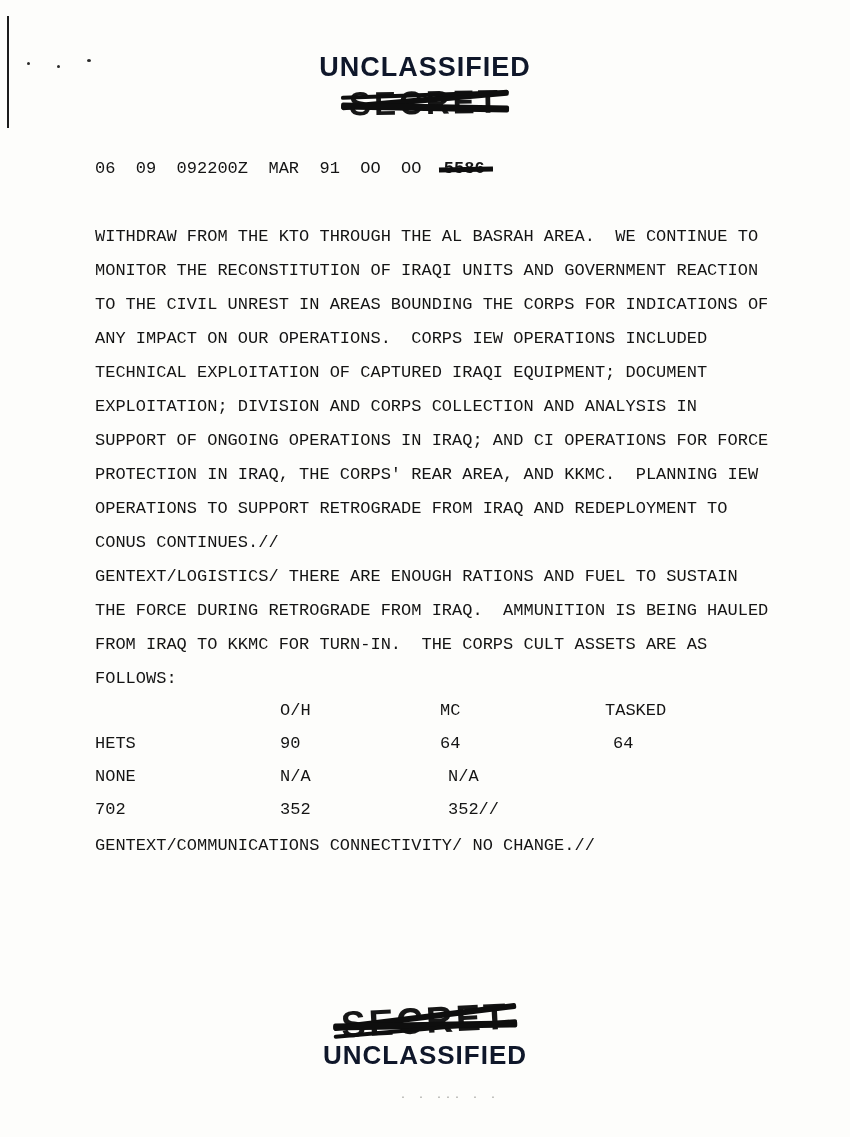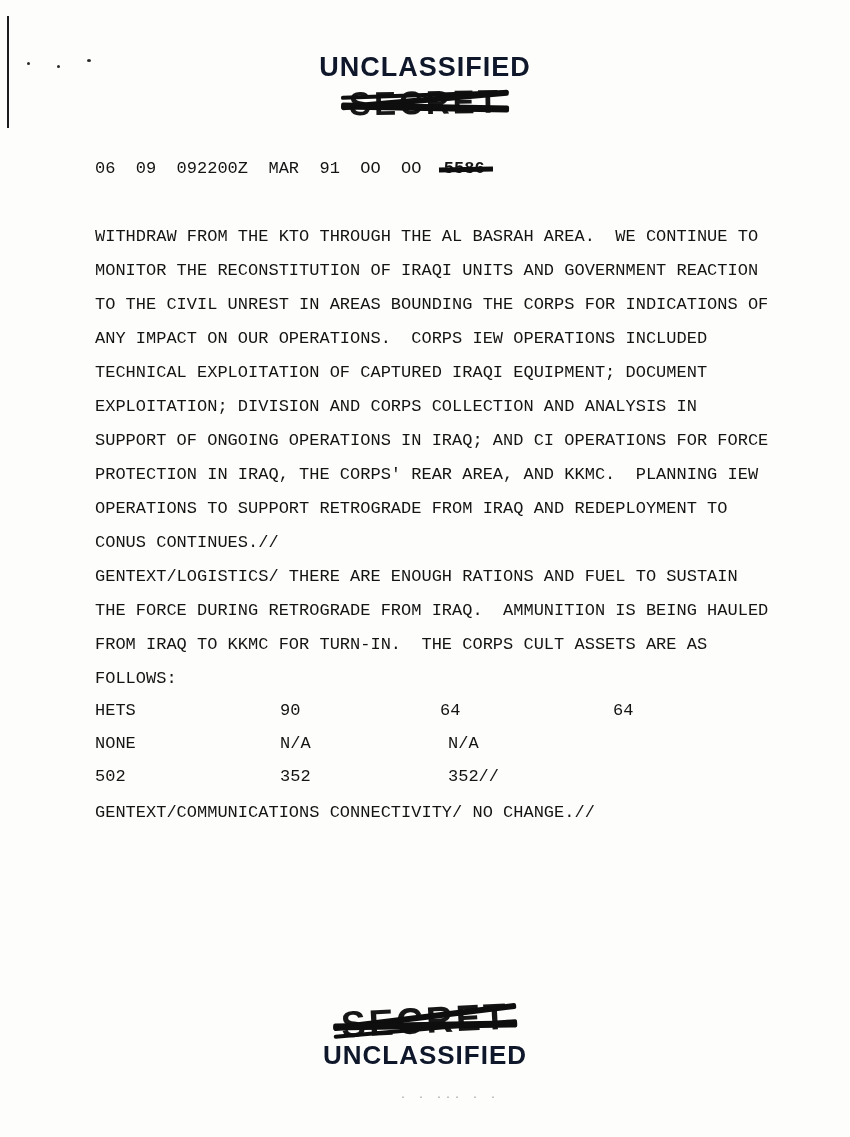--- a/index.html
+++ b/index.html
@@ -86,23 +86,24 @@
       <span class="strike s3"></span>
     </span>
   </div>
 
   <div class="typed header-line"><span>06  09  092200Z  MAR  91  OO  OO  </span><span class="struck-code">5586</span></div>
 
   <div class="typed body-block"><div class="line">WITHDRAW FROM THE KTO THROUGH THE AL BASRAH AREA.  WE CONTINUE TO</div><div class="line">MONITOR THE RECONSTITUTION OF IRAQI UNITS AND GOVERNMENT REACTION</div><div class="line">TO THE CIVIL UNREST IN AREAS BOUNDING THE CORPS FOR INDICATIONS OF</div><div class="line">ANY IMPACT ON OUR OPERATIONS.  CORPS IEW OPERATIONS INCLUDED</div><div class="line">TECHNICAL EXPLOITATION OF CAPTURED IRAQI EQUIPMENT; DOCUMENT</div><div class="line">EXPLOITATION; DIVISION AND CORPS COLLECTION AND ANALYSIS IN</div><div class="line">SUPPORT OF ONGOING OPERATIONS IN IRAQ; AND CI OPERATIONS FOR FORCE</div><div class="line">PROTECTION IN IRAQ, THE CORPS' REAR AREA, AND KKMC.  PLANNING IEW</div><div class="line">OPERATIONS TO SUPPORT RETROGRADE FROM IRAQ AND REDEPLOYMENT TO</div><div class="line">CONUS CONTINUES.//</div><div class="line">GENTEXT/LOGISTICS/ THERE ARE ENOUGH RATIONS AND FUEL TO SUSTAIN</div><div class="line">THE FORCE DURING RETROGRADE FROM IRAQ.  AMMUNITION IS BEING HAULED</div><div class="line">FROM IRAQ TO KKMC FOR TURN-IN.  THE CORPS CULT ASSETS ARE AS</div><div class="line">FOLLOWS:</div></div>
 
   <div class="asset-table">
     <div id="table-rows">
+        <div class="trow head"><span class="c0"></span><span class="c1">O/H</span><span class="c2">MC</span><span class="c3">TASKED</span></div>
         <div class="trow"><span class="c0">HETS</span><span class="c1">90</span><span class="c2">64</span><span class="c3">64</span></div>
         <div class="trow"><span class="c1">NONE</span><span class="c2">N/A</span><span class="c3">N/A</span></div>
-        <div class="trow"><span class="c1">502</span><span class="c2">352</span><span class="c3">352//</span></div>
+        <div class="trow"><span class="c1">702</span><span class="c2">352</span><span class="c3">352//</span></div>
       </div>
     <div class="closing-line">GENTEXT/COMMUNICATIONS CONNECTIVITY/ NO CHANGE.//</div>
   </div>
 
   <div class="stamp-wrap bottom">
     <span class="stamp">
       <span>SECRET</span>
       <span class="strike s1"></span>
       <span class="strike s2"></span>
       <span class="strike s4"></span>

